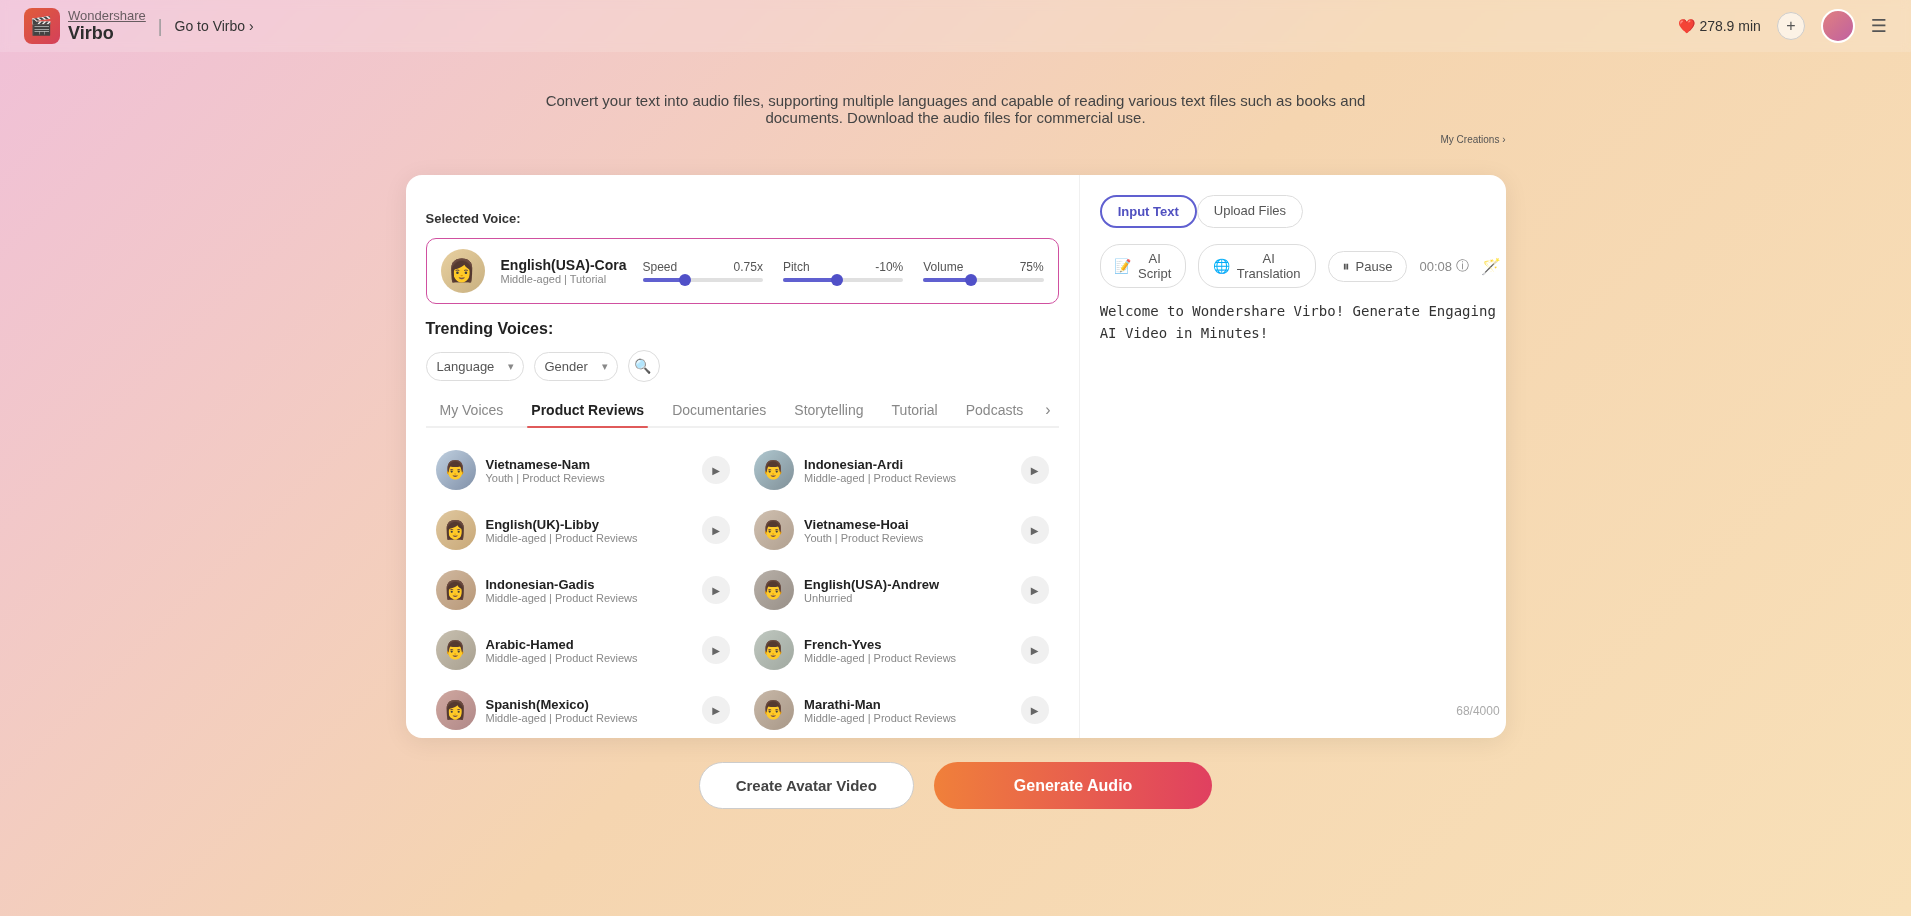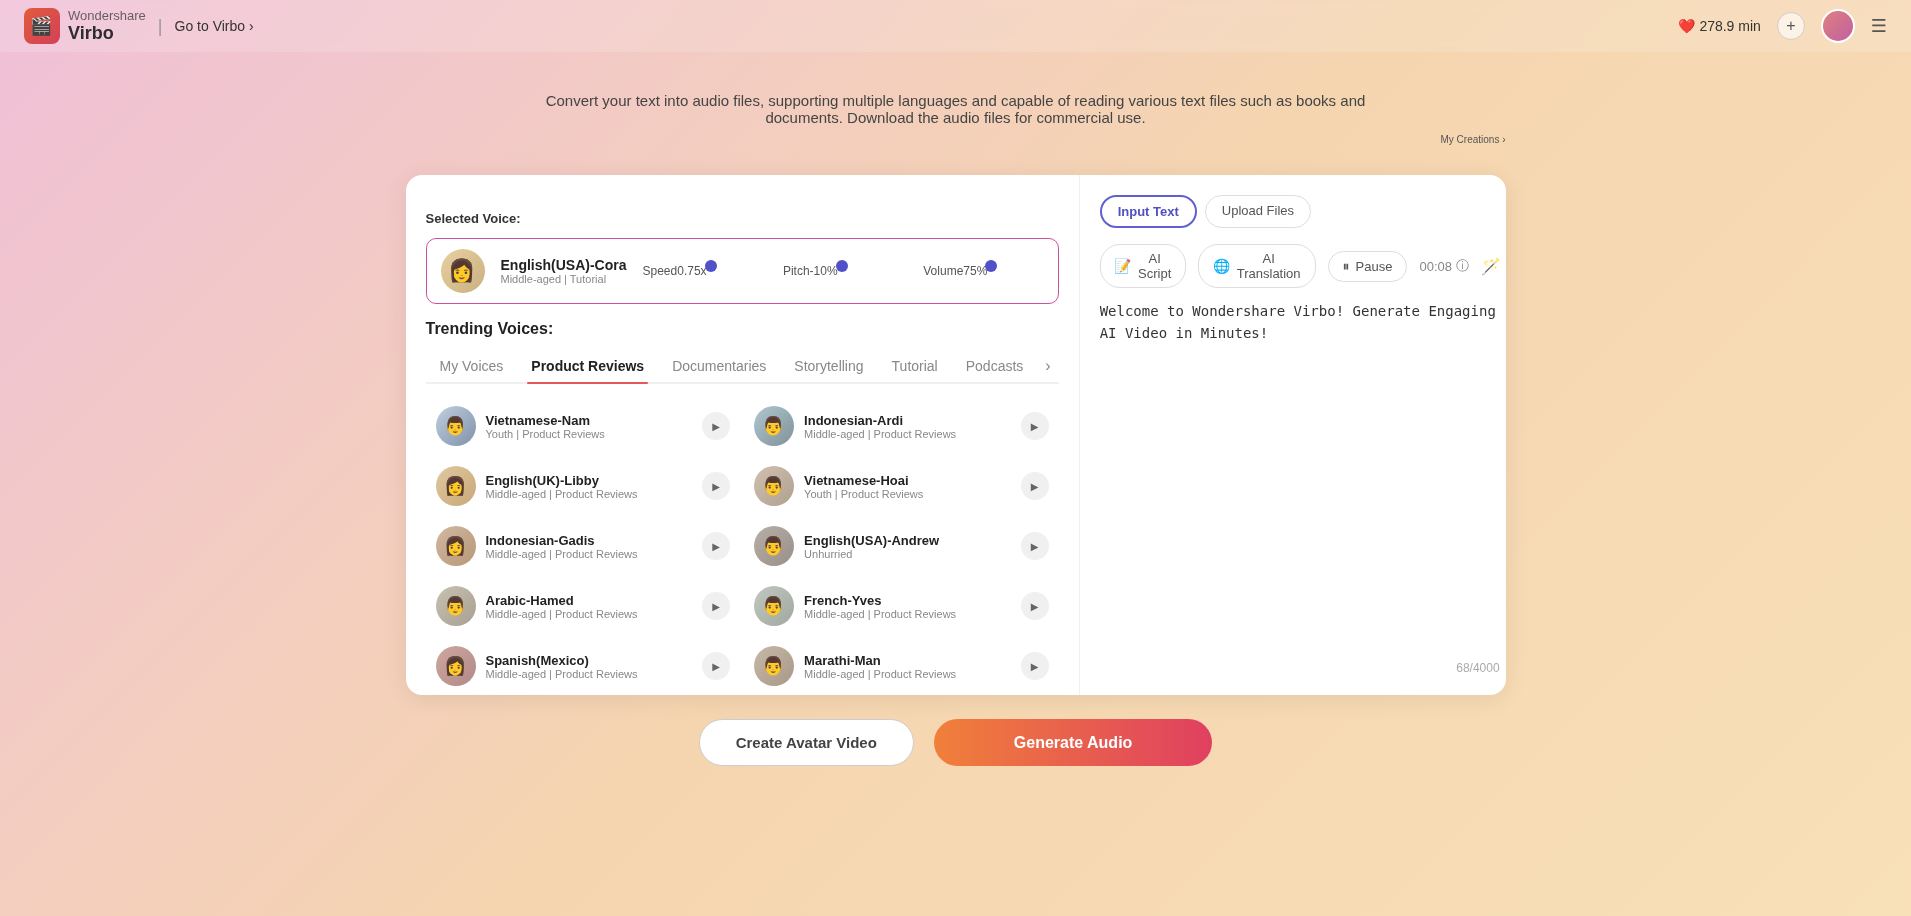--- a/index.html
+++ b/index.html
@@ -43,20 +43,21 @@
     }
     .logo-text {
       font-size: 18px;
       font-weight: 700;
       color: #2d2d2d;
     }
     .logo-sub {
       font-size: 13px;
       color: #2d2d2d;
       opacity: 0.7;
+      text-decoration: underline;
     }
     .nav-divider {
       color: #999;
       font-size: 18px;
     }
     .go-to-virbo {
       font-size: 14px;
       color: #333;
       cursor: pointer;
       display: flex;
@@ -183,21 +184,21 @@
     .voice-desc { font-size: 11px; color: #888; }
 
     .sliders-group {
       display: flex;
       gap: 20px;
       align-items: center;
       flex: 1;
     }
     .slider-item {
       display: flex;
-      flex-direction: row;
+      flex-direction: column;
       gap: 4px;
       flex: 1;
     }
     .slider-header {
       display: flex;
       justify-content: space-between;
       font-size: 12px;
       color: #555;
     }
     .slider-track {
@@ -381,21 +382,21 @@
     
     .right-panel {
       width: 440px;
       padding: 20px;
       display: flex;
       flex-direction: column;
       flex-shrink: 0;
     }
     .right-tabs {
       display: flex;
-      gap: 8px;
+      gap: 0;
       margin-bottom: 16px;
     }
     .right-tab {
       padding: 7px 16px;
       border-radius: 20px;
       font-size: 13px;
       cursor: pointer;
       border: 1px solid #ddd;
       background: #fff;
       color: #555;
@@ -571,20 +572,33 @@
           <div class="slider-track">
             <div class="slider-fill-volume"></div>
             <div class="slider-thumb slider-thumb-volume"></div>
           </div>
         </div>
       </div>
     </div>
 
     <div class="trending-label">Trending Voices:</div>
 
+    <div class="voice-filter-row">
+      <div class="filter-select-wrap">
+        <select class="filter-select">
+          <option>Language</option>
+        </select>
+      </div>
+      <div class="filter-select-wrap">
+        <select class="filter-select">
+          <option>Gender</option>
+        </select>
+      </div>
+      <div class="search-icon-btn">🔍</div>
+    </div>
 
     <div class="voice-tabs">
       <div class="voice-tab">
         <span>My Voices</span>
       </div>
       <div class="voice-tab active">
         <span>Product Reviews</span>
       </div>
       <div class="voice-tab">
         <span>Documentaries</span>

